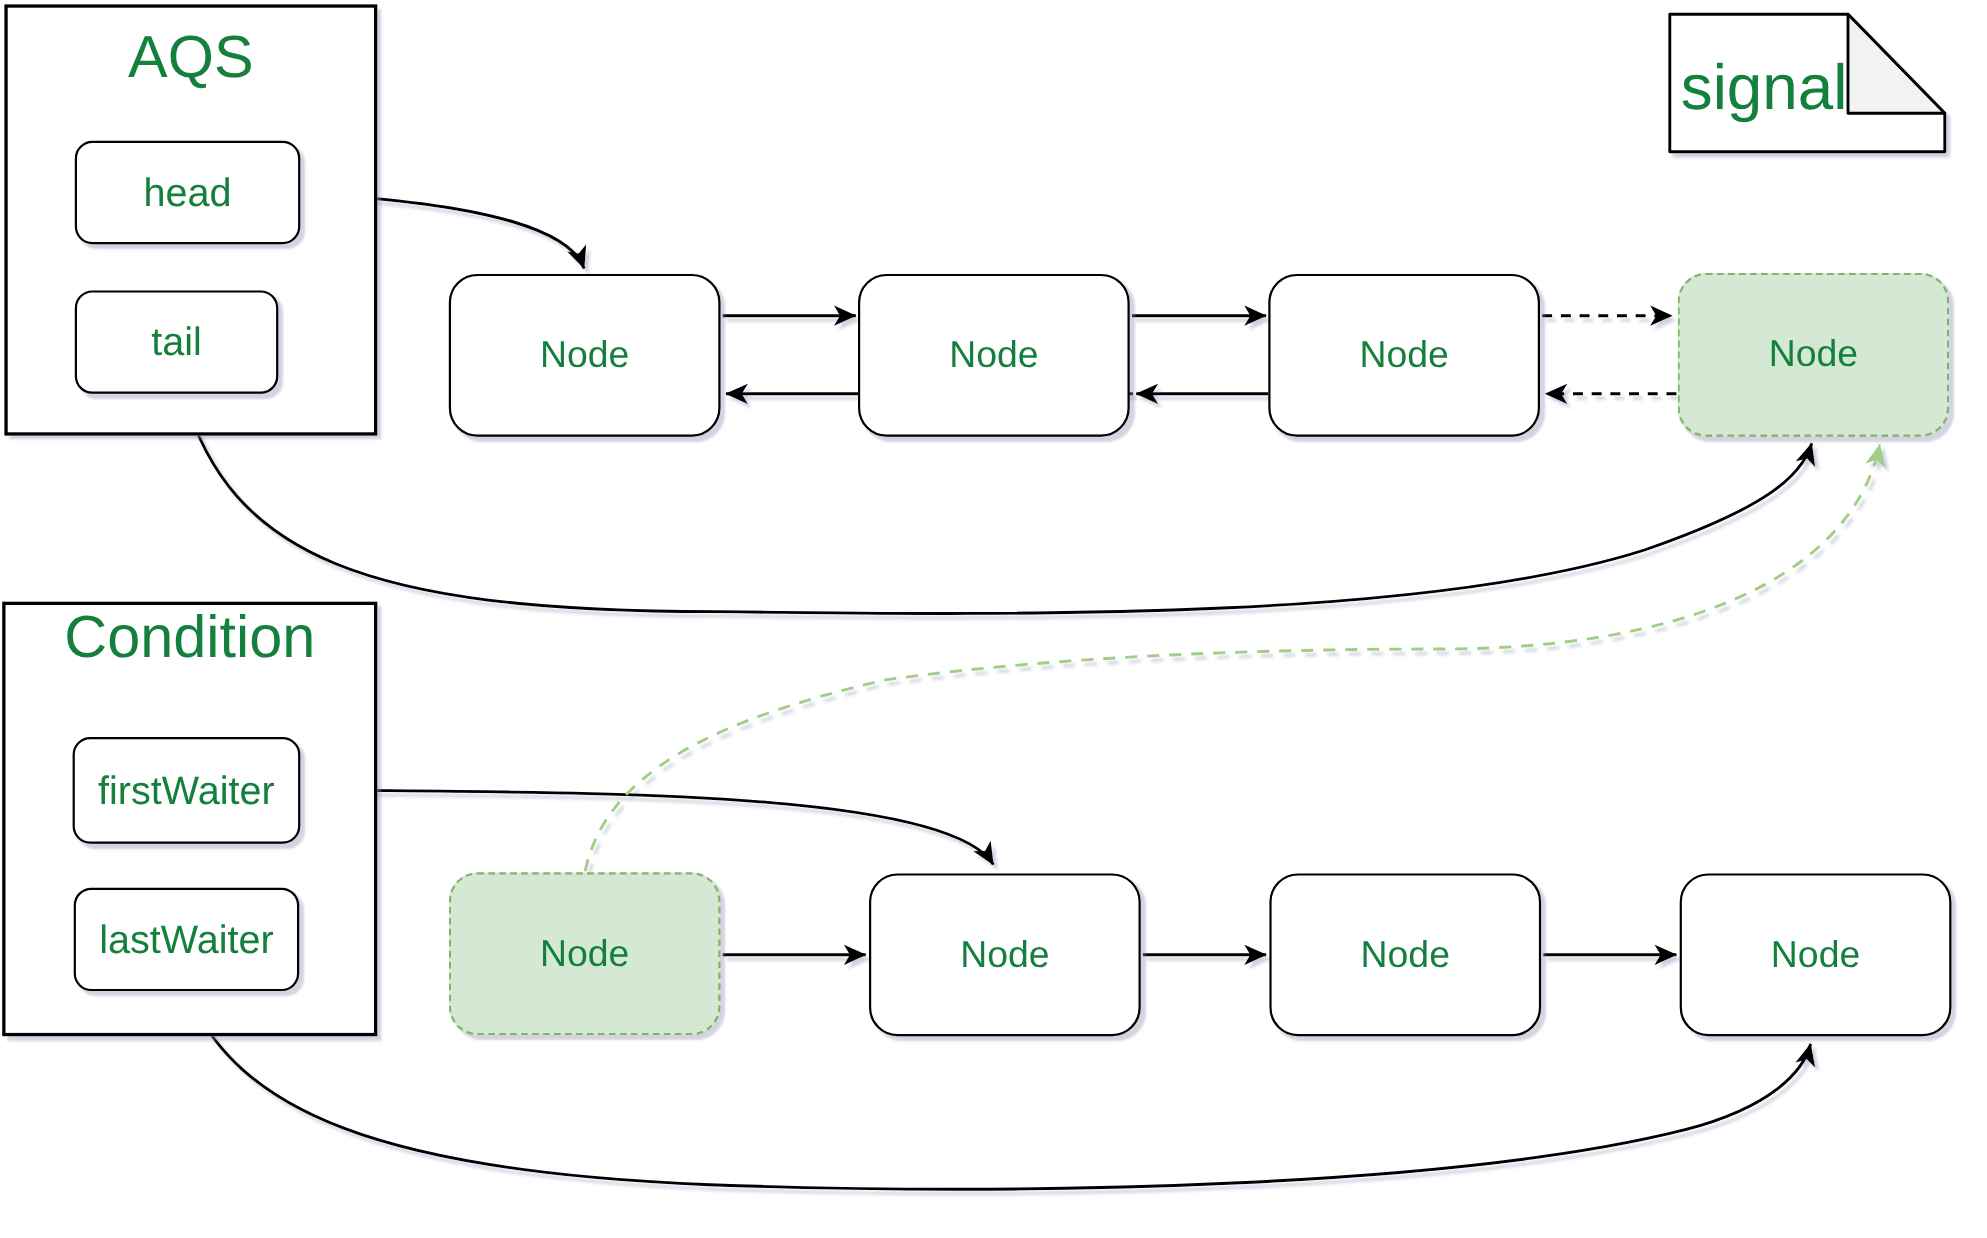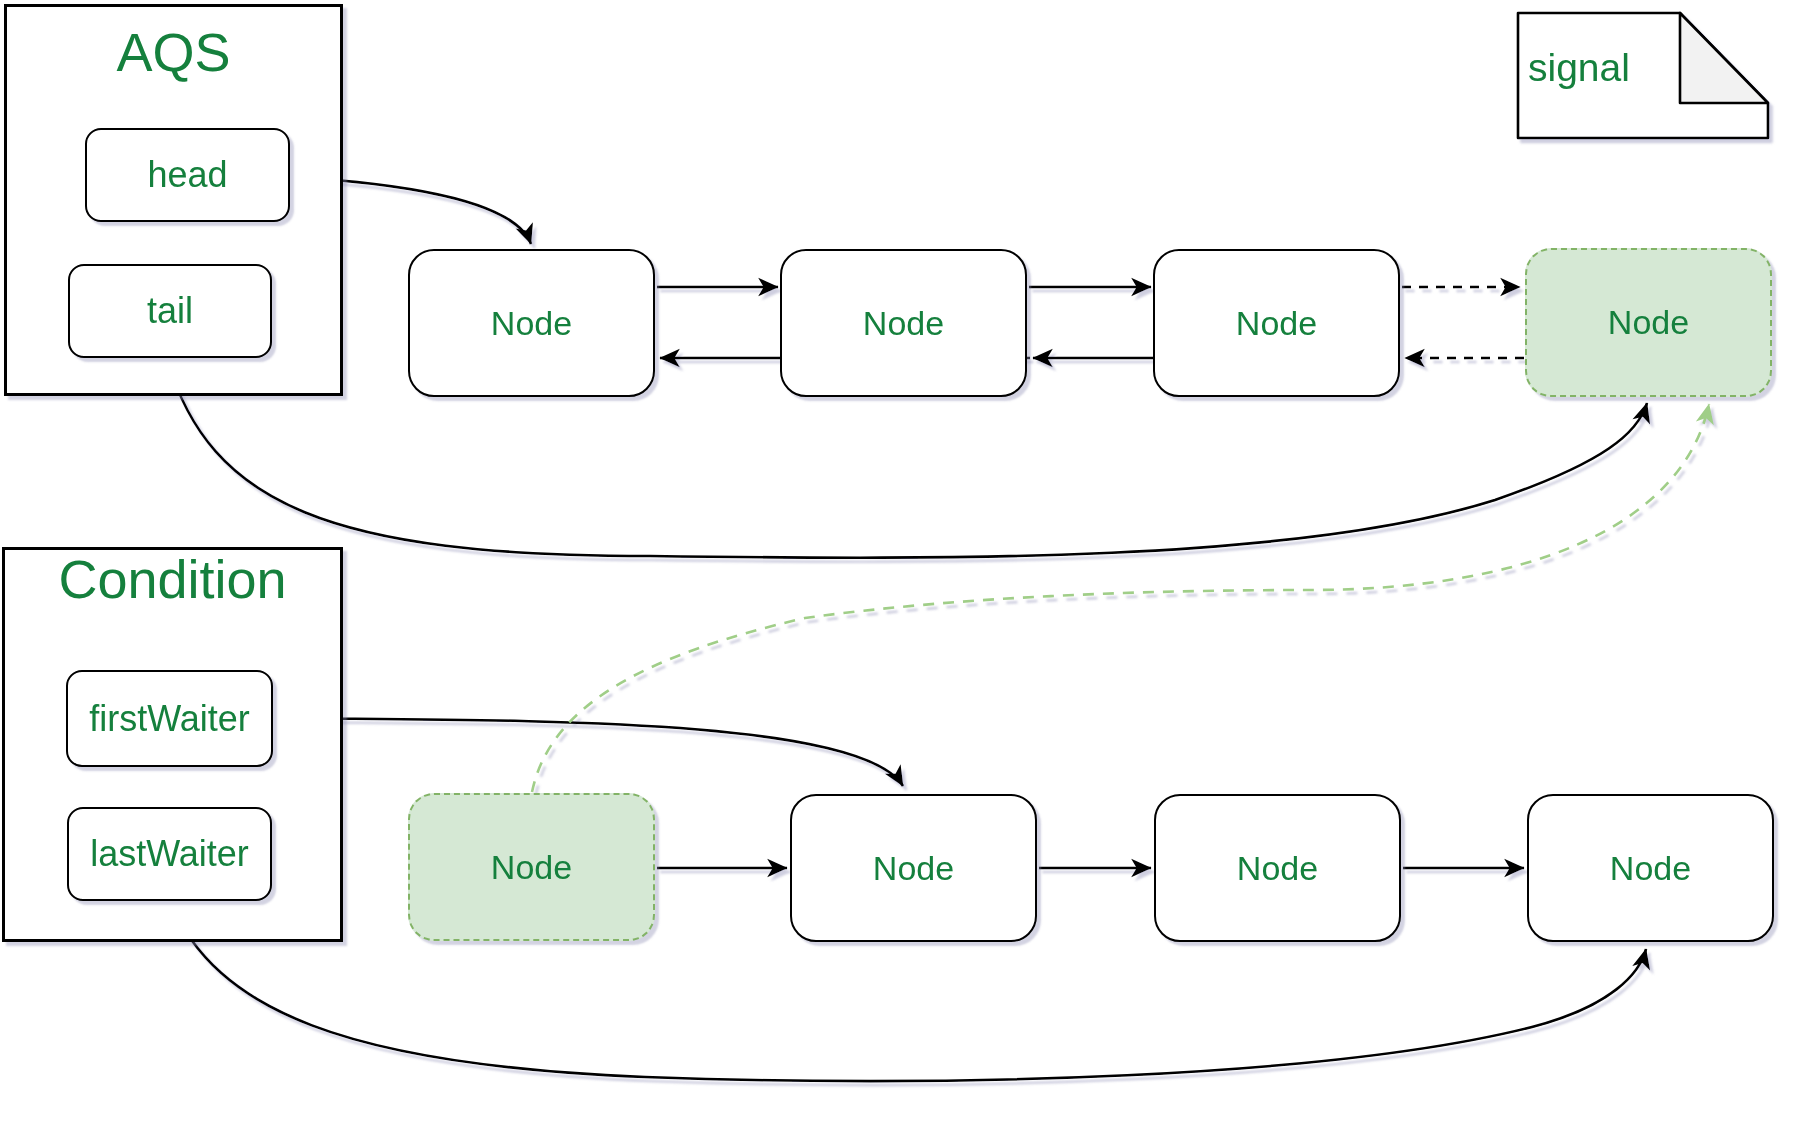--- a/index.html
+++ b/index.html
@@ -40,21 +40,21 @@
   .node{
     position:absolute;display:flex;align-items:center;justify-content:center;
     background:#fff;border:2.6px solid var(--line);border-radius:26px;
     font-size:34px;box-shadow:4px 4px 2px var(--shadow);white-space:nowrap;
   }
   .node.green{
     background:var(--green-fill);
     border:2.6px dashed var(--green-border);
   }
   .note-label{
-    position:absolute;left:1528px;top:46px;font-size:39px;white-space:nowrap;
+    position:absolute;left:1528px;top:46px;font-size:58px;white-space:nowrap;
   }
 </style>
 </head>
 <body>
 
 <div class="canvas">
 
   <svg class="edges" viewBox="0 0 1806 1125" xmlns="http://www.w3.org/2000/svg">
     <defs>
       <marker id="arrow-black" viewBox="0 0 12 12" refX="10.5" refY="6" markerWidth="25" markerHeight="25" orient="auto" markerUnits="userSpaceOnUse">
@@ -92,24 +92,24 @@
       <path class="edge" d="M1039 868 H1151" marker-end="url(#arrow-black)"></path>
       <path class="edge" d="M1403 868 H1524" marker-end="url(#arrow-black)"></path>
 
       <path class="edge green" d="M532 792 C550 705 645 655 805 618 C965 596 1150 590 1310 590 C1520 590 1682 530 1709 404" marker-end="url(#arrow-green)"></path>
     </g>
   </svg>
 
   <div class="panel" style="left:4px;top:4px;width:339px;height:392px;">
     <div class="panel-title" style="top:16px;">AQS</div>
   </div>
-  <div class="field" style="left:68px;top:128px;width:205px;height:94px;margin-left:17px;">
+  <div class="field" style="left:68px;top:128px;width:205px;height:94px;">
     <span>head</span>
   </div>
-  <div class="field" style="left:68px;top:264px;width:204px;height:94px;">
+  <div class="field" style="left:68px;top:264px;width:185px;height:94px;">
     <span>tail</span>
   </div>
 
   <div class="panel" style="left:2px;top:547px;width:341px;height:395px;">
     <div class="panel-title" style="top:0;">Condition</div>
   </div>
   <div class="field" style="left:66px;top:670px;width:207px;height:97px;">
     <span>firstWaiter</span>
   </div>
   <div class="field" style="left:67px;top:807px;width:205px;height:94px;">

